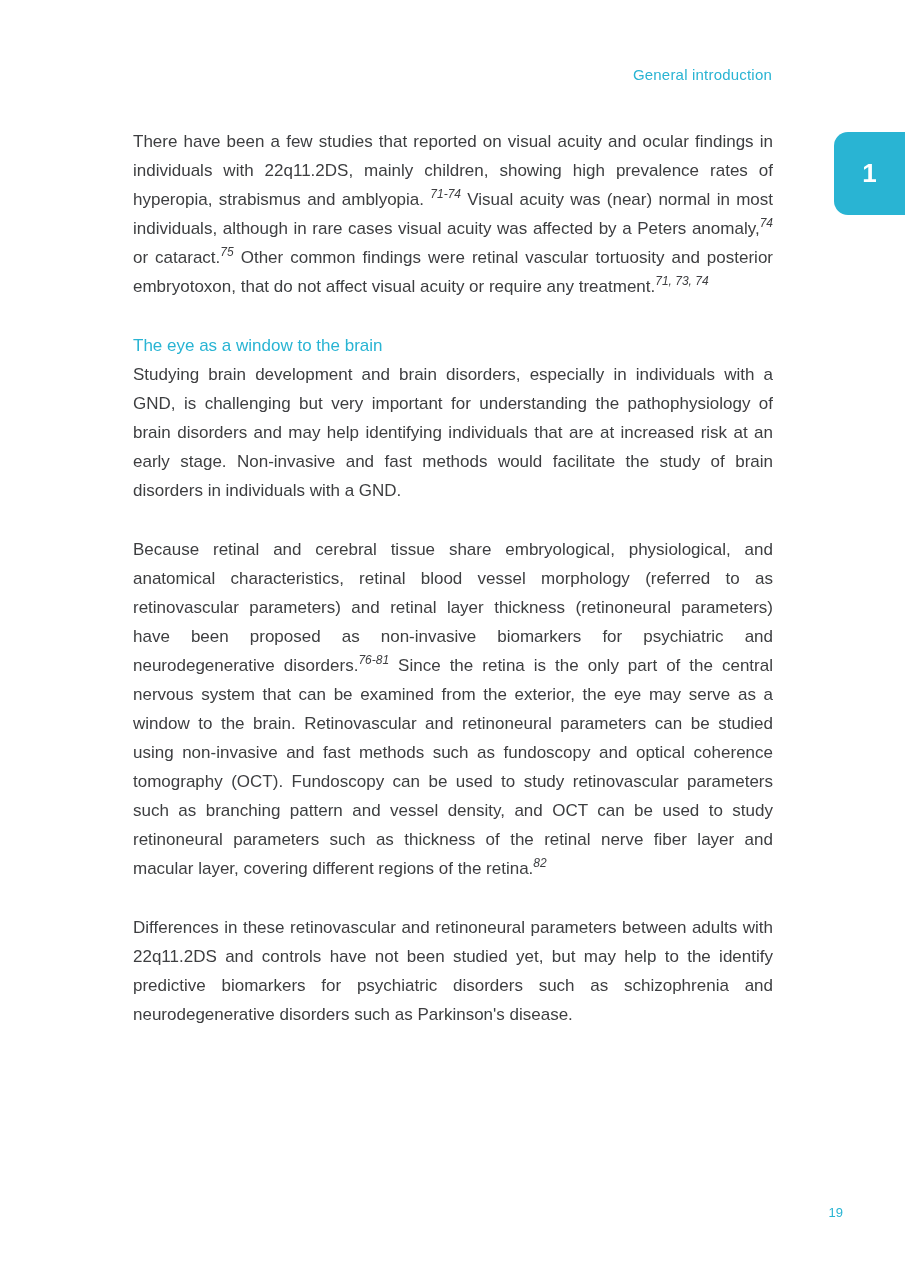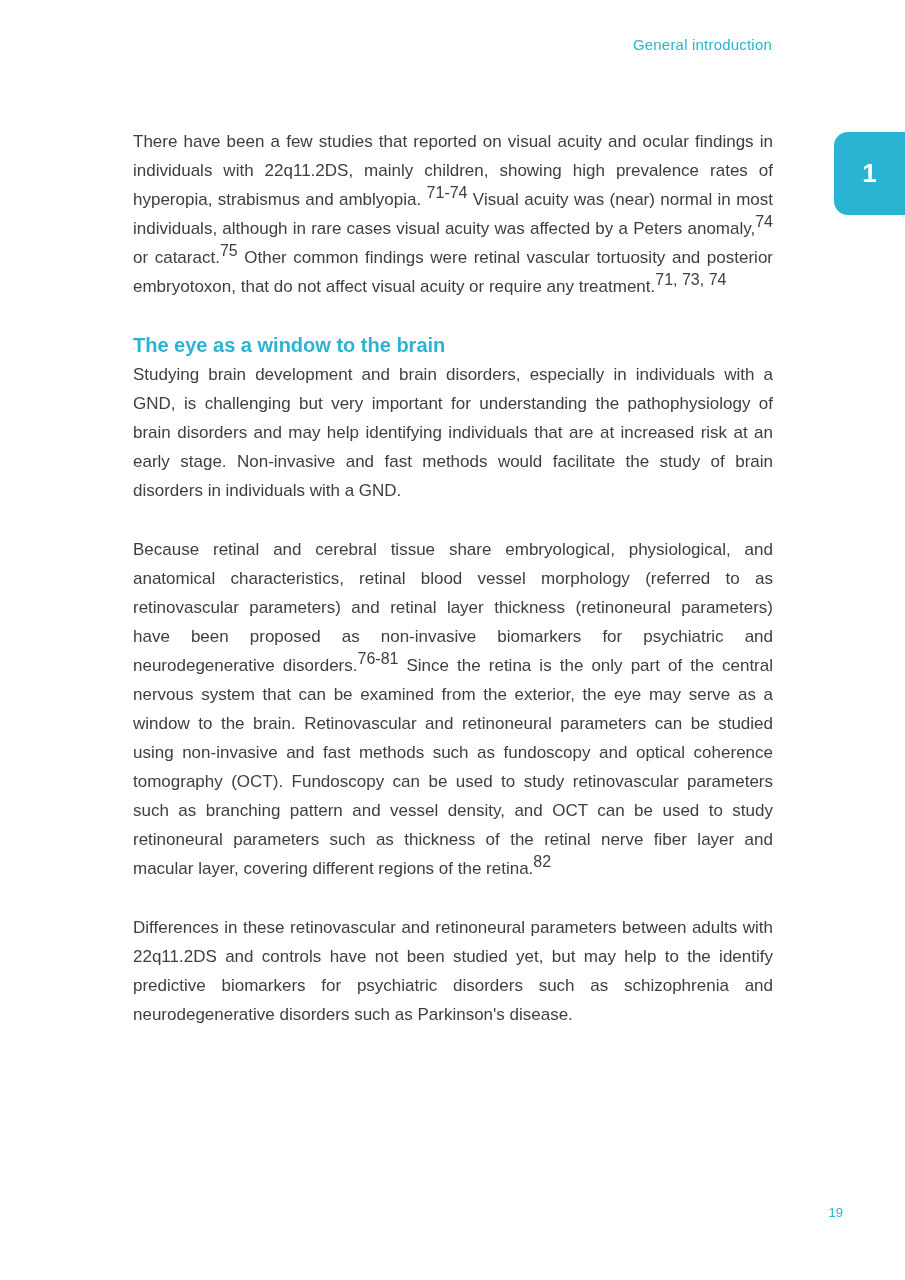--- a/index.html
+++ b/index.html
@@ -14,21 +14,21 @@
     width:905px;
     height:1280px;
     margin:0 auto;
     background:var(--page-bg);
     font-family:"Liberation Sans","DejaVu Sans",sans-serif;
     color:var(--text);
     overflow:hidden;
   }
   .running-header{
     position:absolute;
-    top:36px;
+    top:66px;
     right:133px;
     font-size:15px;
     letter-spacing:0.2px;
     color:var(--accent);
     text-align:right;
   }
   .chapter-tab{
     position:absolute;
     top:132px;
     right:0;
@@ -51,29 +51,30 @@
   }
   .para{
     margin:0 0 30px;
     font-size:17px;
     line-height:29px;
     text-align:justify;
     color:var(--text);
   }
   .section-heading{
     margin:0;
-    font-size:20px;
+    font-size:17px;
     line-height:29px;
-    font-weight:700;
+    font-weight:400;
     color:var(--accent);
   }
   sup.ref{
-    font-size:16px;
+    font-size:12px;
     line-height:0;
     vertical-align:super;
+    font-style:italic;
   }
   .page-number{
     position:absolute;
     top:1205px;
     right:62px;
     font-size:13px;
     color:var(--accent);
   }
 </style>
 </head>

